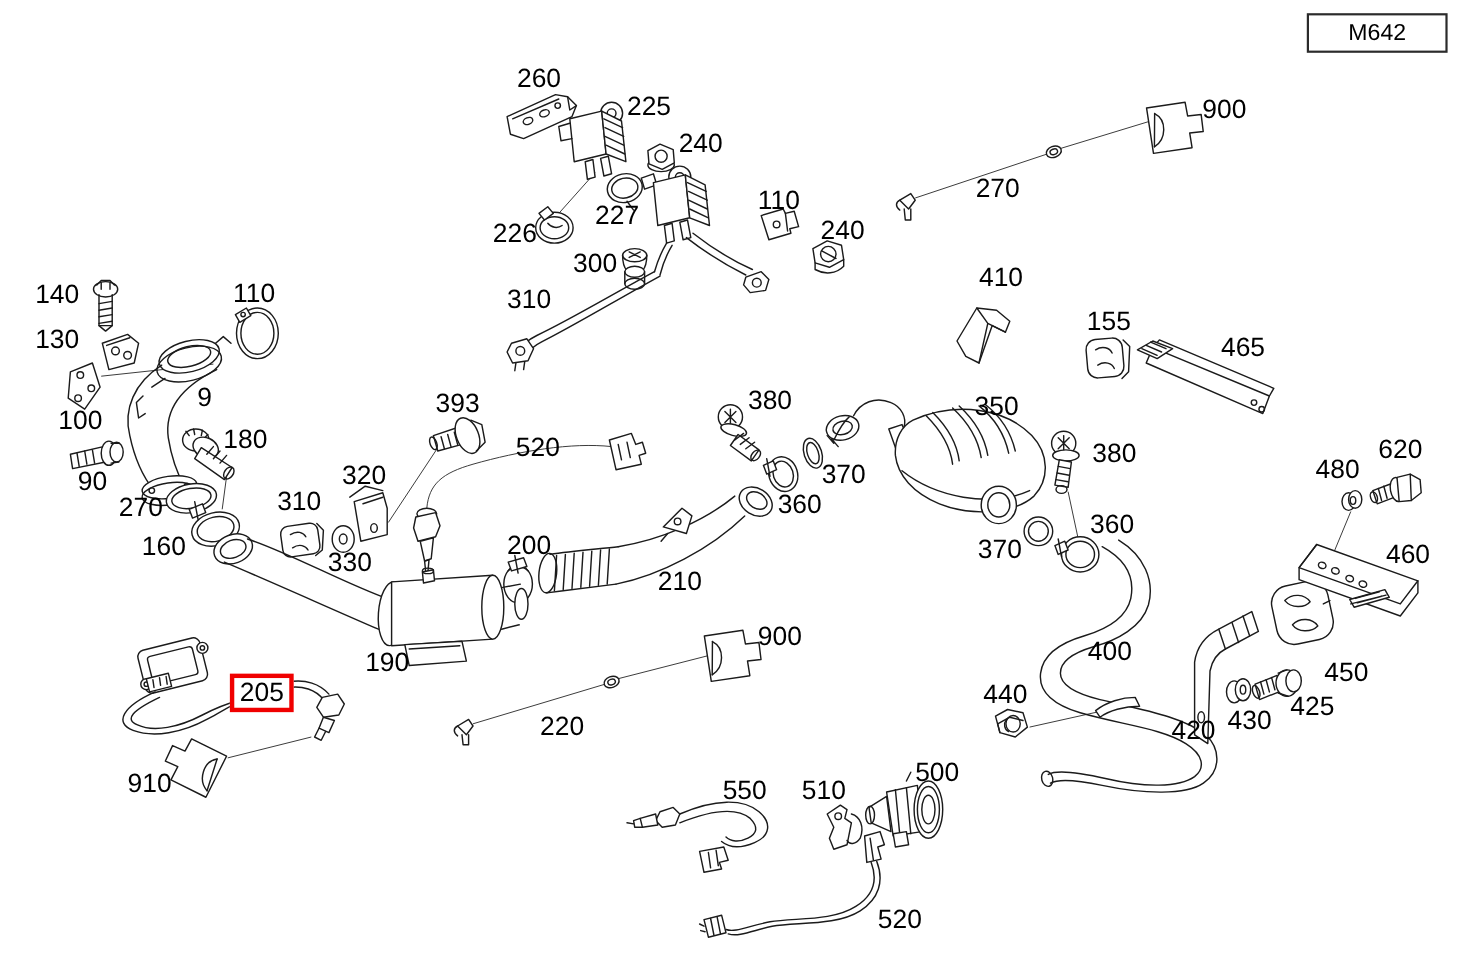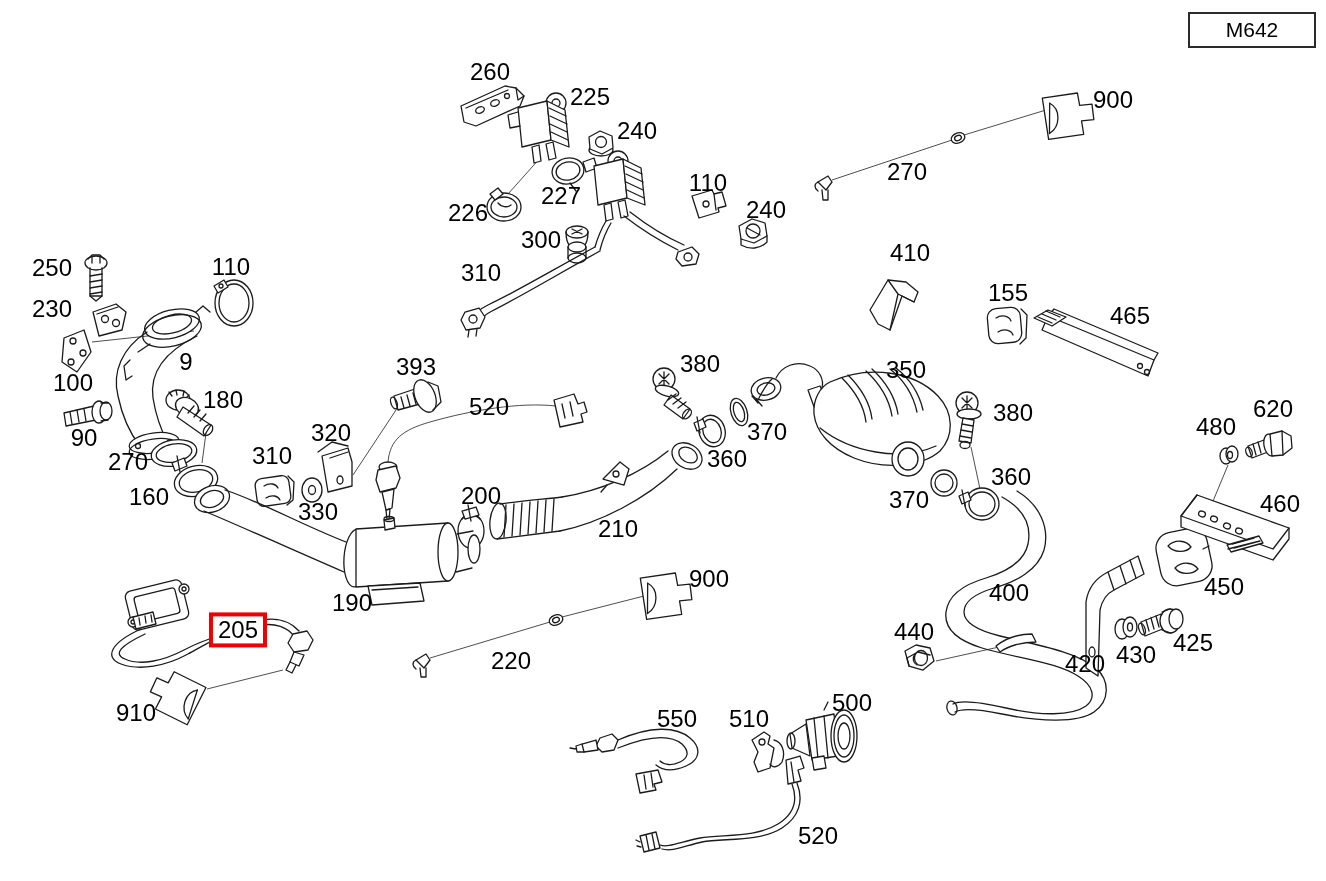--- a/index.html
+++ b/index.html
@@ -466,22 +466,22 @@
   <div class="part-label" style="left:561px;top:196px">227</div>
   <div class="part-label" style="left:708px;top:183px">110</div>
   <div class="part-label" style="left:766px;top:210px">240</div>
   <div class="part-label" style="left:541px;top:240px">300</div>
   <div class="part-label" style="left:481px;top:273px">310</div>
   <div class="part-label" style="left:907px;top:172px">270</div>
   <div class="part-label" style="left:1113px;top:100px">900</div>
   <div class="part-label" style="left:910px;top:253px">410</div>
   <div class="part-label" style="left:1008px;top:293px">155</div>
   <div class="part-label" style="left:1130px;top:316px">465</div>
-  <div class="part-label" style="left:52px;top:268px">250</div>
-  <div class="part-label" style="left:52px;top:309px">230</div>
+  <div class="part-label" style="left:52px;top:268px">140</div>
+  <div class="part-label" style="left:52px;top:309px">130</div>
   <div class="part-label" style="left:231px;top:267px">110</div>
   <div class="part-label" style="left:73px;top:383px">100</div>
   <div class="part-label" style="left:186px;top:362px">9</div>
   <div class="part-label" style="left:84px;top:438px">90</div>
   <div class="part-label" style="left:223px;top:400px">180</div>
   <div class="part-label" style="left:128px;top:462px">270</div>
   <div class="part-label" style="left:149px;top:497px">160</div>
   <div class="part-label" style="left:272px;top:456px">310</div>
   <div class="part-label" style="left:318px;top:512px">330</div>
   <div class="part-label" style="left:331px;top:433px">320</div>
@@ -490,21 +490,21 @@
   <div class="part-label" style="left:700px;top:364px">380</div>
   <div class="part-label" style="left:767px;top:432px">370</div>
   <div class="part-label" style="left:727px;top:459px">360</div>
   <div class="part-label" style="left:906px;top:370px">350</div>
   <div class="part-label" style="left:1013px;top:413px">380</div>
   <div class="part-label" style="left:909px;top:500px">370</div>
   <div class="part-label" style="left:1011px;top:477px">360</div>
   <div class="part-label" style="left:1216px;top:427px">480</div>
   <div class="part-label" style="left:1273px;top:409px">620</div>
   <div class="part-label" style="left:1280px;top:504px">460</div>
-  <div class="part-label" style="left:1224px;top:587px">450</div>
+  <div class="part-label" style="left:1224px;top:612px">450</div>
   <div class="part-label" style="left:1193px;top:643px">425</div>
   <div class="part-label" style="left:1136px;top:655px">430</div>
   <div class="part-label" style="left:1085px;top:664px">420</div>
   <div class="part-label" style="left:914px;top:632px">440</div>
   <div class="part-label" style="left:1009px;top:593px">400</div>
   <div class="part-label" style="left:481px;top:496px">200</div>
   <div class="part-label" style="left:618px;top:529px">210</div>
   <div class="part-label" style="left:352px;top:603px">190</div>
   <div class="part-label highlighted" style="left:238px;top:630px">205</div>
   <div class="part-label" style="left:136px;top:713px">910</div>

